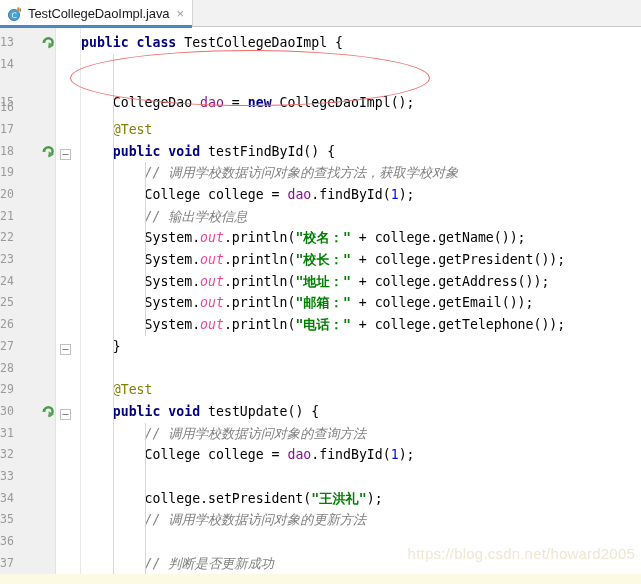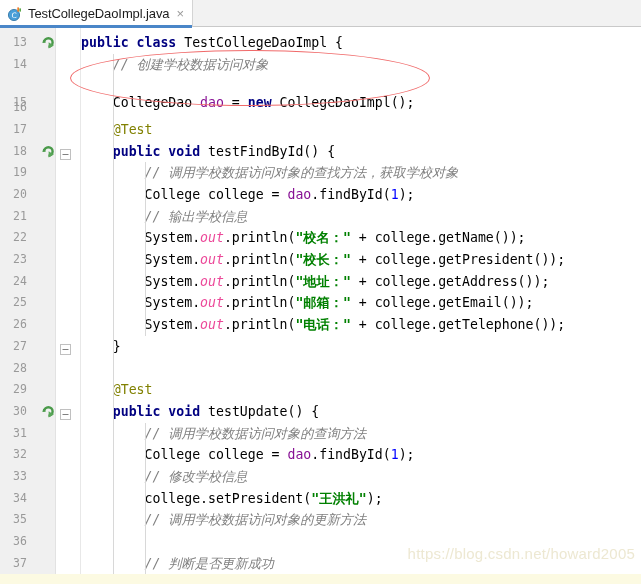--- a/index.html
+++ b/index.html
@@ -78,21 +78,21 @@
 
   .row {
     position: absolute; left: 0; width: 641px;
     height: 21.7px;
   }
   .row.current { background: #fcfae2; }
 
   .lineno {
     position: absolute; left: 0; top: 0;
     width: 40px; height: 21.7px;
-    text-align: center;
+    text-align: left;
     font-family: "DejaVu Sans Mono", monospace;
     font-size: 11.5px;
     color: #999999;
     line-height: 21.7px;
   }
   .runicon {
     position: absolute; left: 42px; top: 4px;
     width: 13px; height: 13px;
   }
   .foldmark {
@@ -181,21 +181,20 @@
           <div class="lineno">13</div>
           <div class="runicon"><svg width="13" height="13" viewBox="0 0 13 13">
   <path d="M2.2 5.4 A4.2 4.2 0 1 1 6.4 9.6" fill="none" stroke="#4a9a4a" stroke-width="2.4"></path>
   <path d="M1.2 2.6 l2.6 2.8 -3.4 0.6 z" fill="#4a9a4a"></path>
   <path d="M6.6 5.3 l5.2 3.1 -5.2 3.1 z" fill="#59a659"></path>
 </svg></div>
           <div class="codetext"><span class="kw">public</span><span class="plain"> </span><span class="kw">class</span><span class="plain"> TestCollegeDaoImpl {</span></div>
         </div>
         <div class="row" style="top: 25.7px; padding-left: 8px;">
           <div class="lineno">14</div>
-          <div class="codetext"><span class="cmt">    // 创建学校数据访问对象</span></div>
         </div>
         <div class="row" style="top: 64px;">
           <div class="lineno">15</div>
           <div class="codetext"><span class="plain">    CollegeDao </span><span class="fld">dao</span><span class="plain"> = </span><span class="kw">new</span><span class="plain"> CollegeDaoImpl();</span></div>
         </div>
         <div class="row" style="top: 69.1px;">
           <div class="lineno">16</div>
           <div class="codetext"></div>
         </div>
         <div class="row" style="top: 90.8px;">
@@ -279,21 +278,20 @@
         <div class="row" style="top: 394.6px;">
           <div class="lineno">31</div>
           <div class="codetext"><span class="cmt">        // 调用学校数据访问对象的查询方法</span></div>
         </div>
         <div class="row" style="top: 416.3px;">
           <div class="lineno">32</div>
           <div class="codetext"><span class="plain">        College college = </span><span class="fld">dao</span><span class="plain">.findById(</span><span class="num">1</span><span class="plain">);</span></div>
         </div>
         <div class="row" style="top: 438px;">
           <div class="lineno">33</div>
-          <div class="codetext"><span class="cmt">        // 修改学校信息</span></div>
         </div>
         <div class="row" style="top: 459.7px;">
           <div class="lineno">34</div>
           <div class="codetext"><span class="plain">        college.setPresident(</span><span class="str">"王洪礼"</span><span class="plain">);</span></div>
         </div>
         <div class="row" style="top: 481.4px;">
           <div class="lineno">35</div>
           <div class="codetext"><span class="cmt">        // 调用学校数据访问对象的更新方法</span></div>
         </div>
         <div class="row" style="top: 503.1px;">

